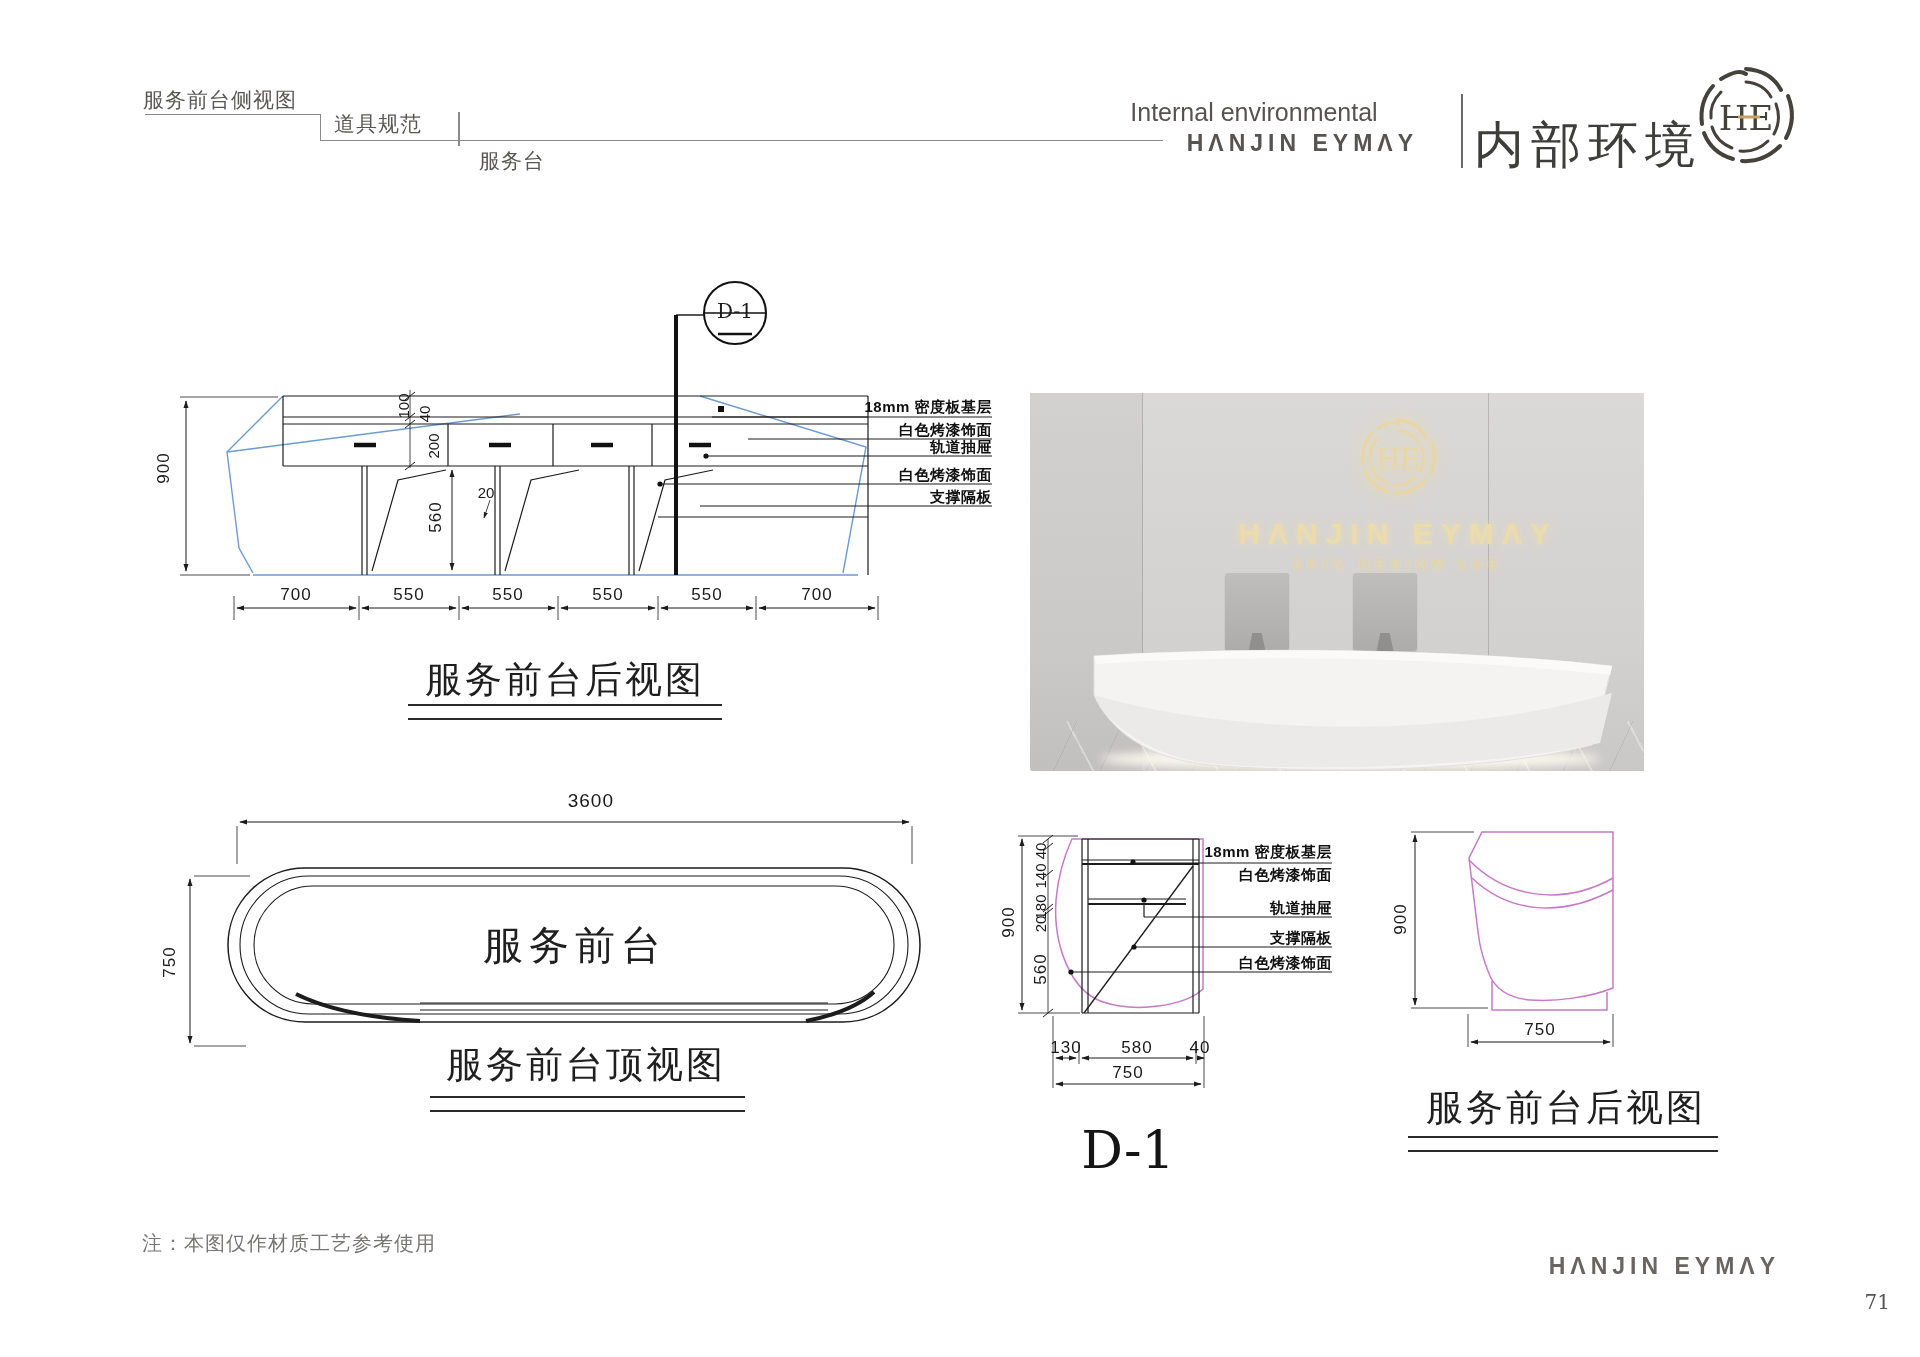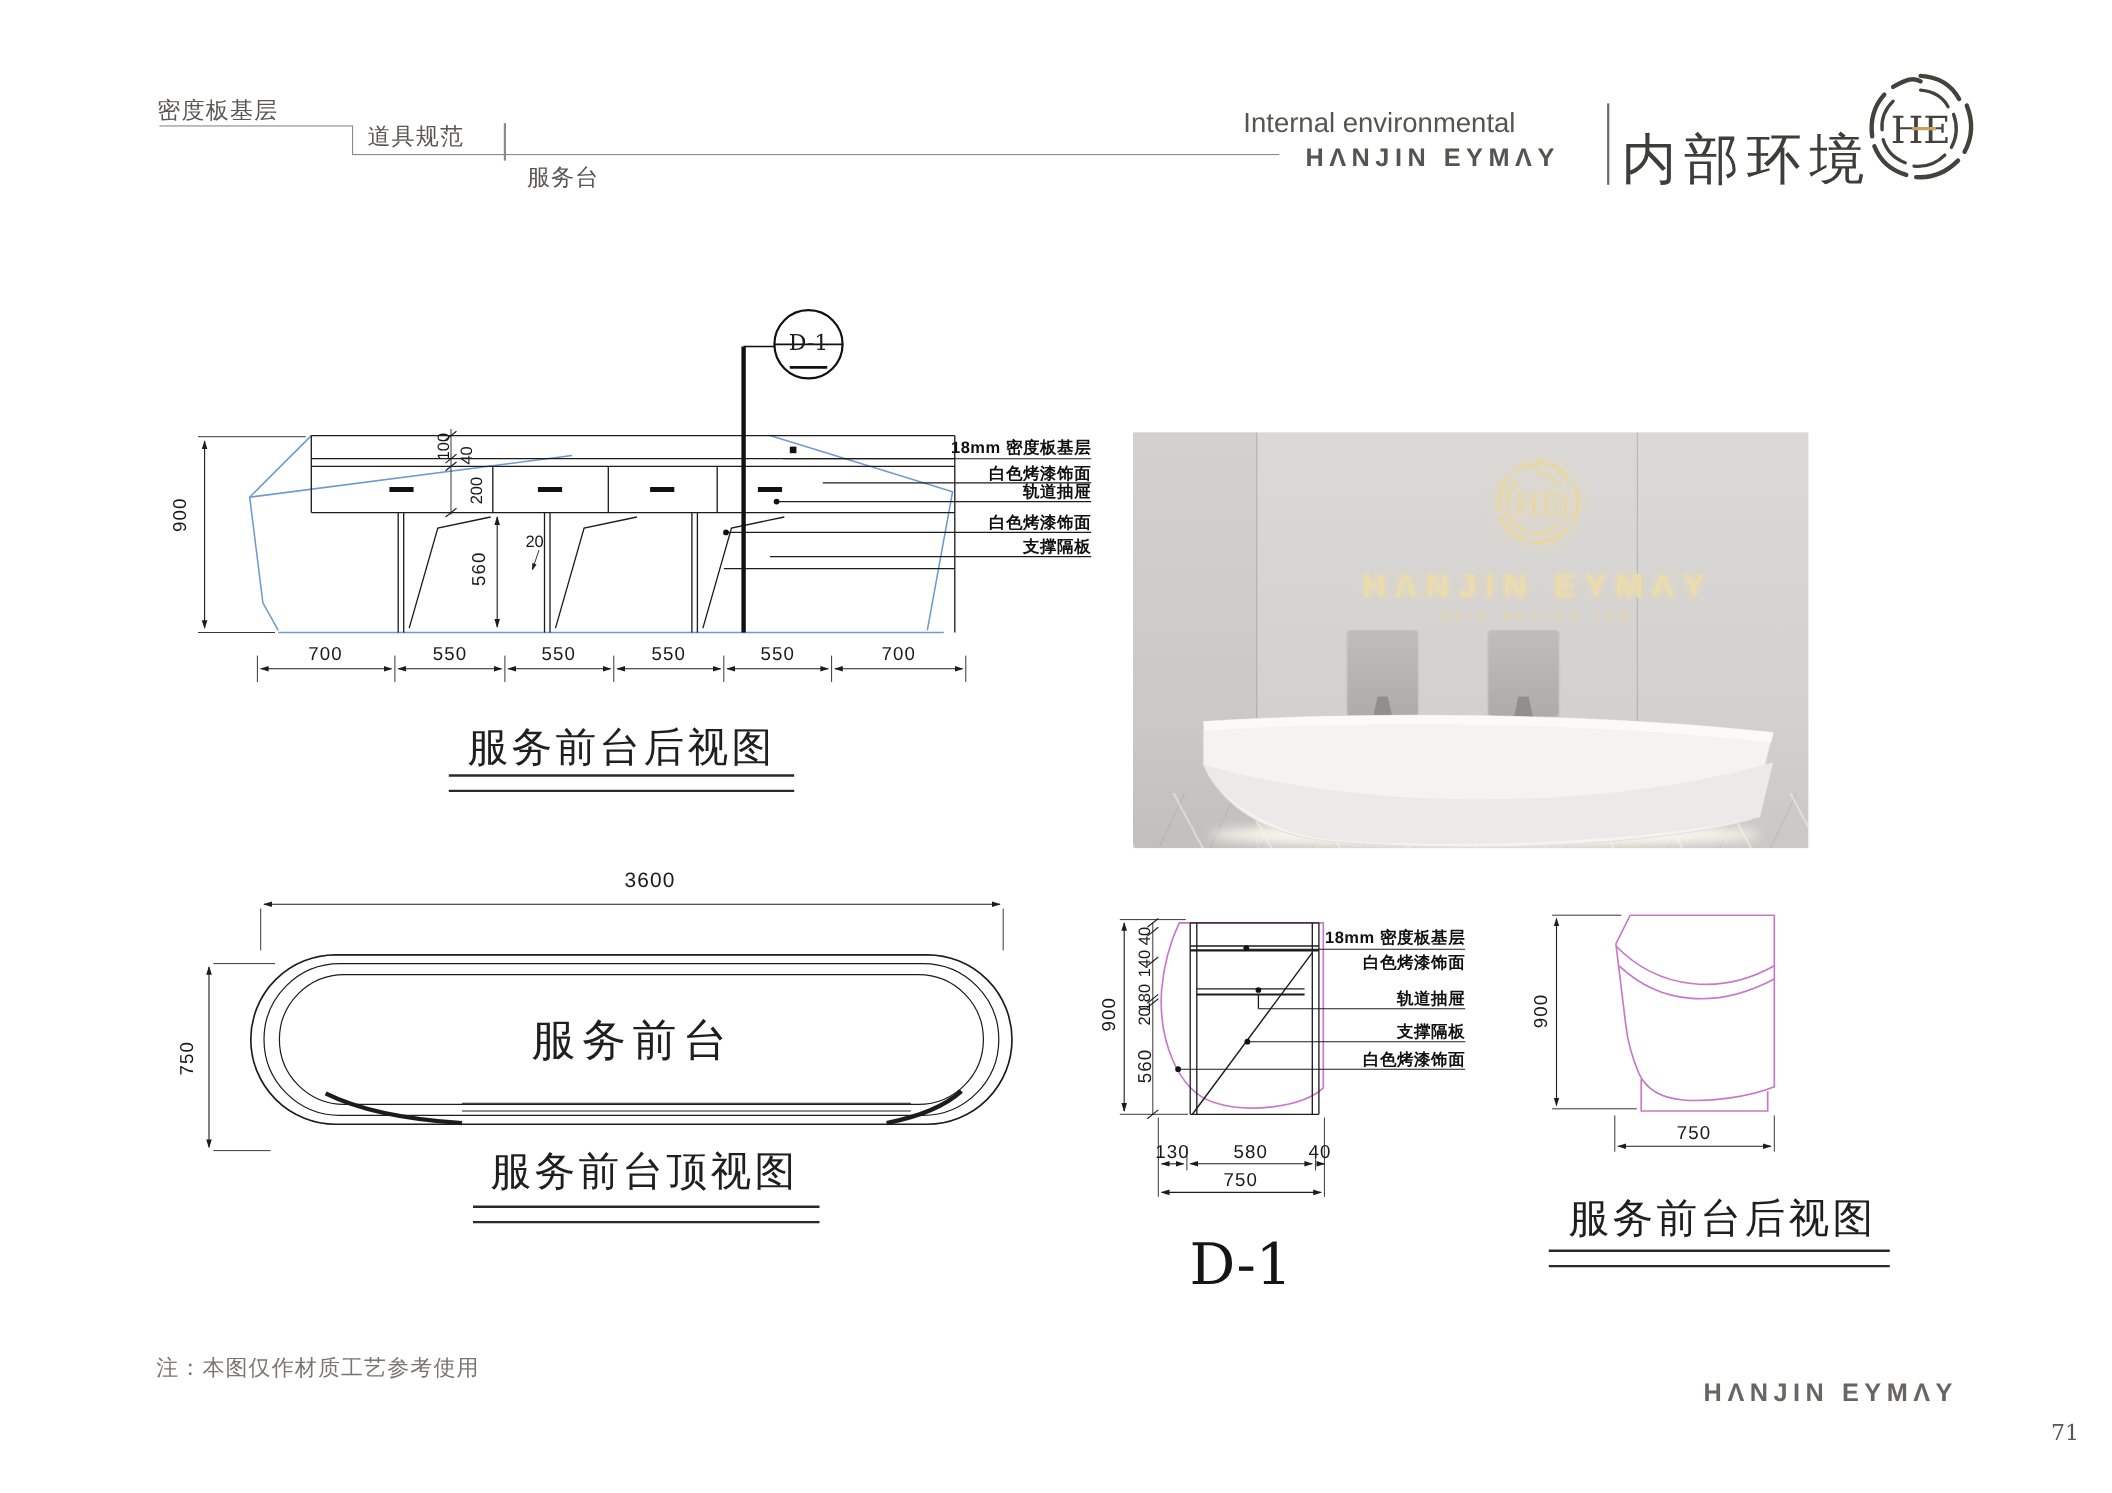--- a/index.html
+++ b/index.html
@@ -14,21 +14,21 @@
   .crumb{font-size:21px;color:#5a5856;letter-spacing:1px;white-space:nowrap;}
   .hline{background:#8a8a8a;}
   svg{display:block;}
   text{font-family:"DejaVu Serif","Liberation Serif",serif;}
 </style>
 </head>
 <body>
 
 <div id="page">
 
-  <div class="abs crumb" style="left:143px;top:86px;">密度板基层</div>
+  <div class="abs crumb" style="left:143px;top:86px;">服务前台侧视图</div>
   <div class="abs hline" style="left:145px;top:114px;width:175px;height:1px;"></div>
   <div class="abs hline" style="left:320px;top:114px;width:1px;height:27px;"></div>
   <div class="abs crumb" style="left:334px;top:110px;">道具规范</div>
   <div class="abs hline" style="left:458px;top:112px;width:2px;height:34px;"></div>
   <div class="abs hline" style="left:320px;top:140px;width:843px;height:1px;"></div>
   <div class="abs crumb" style="left:479px;top:147px;">服务台</div>
 
   <div class="abs" style="left:1090px;top:98px;width:328px;text-align:center;font-size:25px;color:#565350;">Internal environmental</div>
   <div class="abs" style="left:1088px;top:130px;width:330px;text-align:right;font-size:23px;letter-spacing:5px;color:#565350;font-weight:600;">HΛNJIN EYMΛY</div>
   <div class="abs" style="left:1461px;top:94px;width:2px;height:74px;background:#6b6b6b;"></div>
@@ -308,21 +308,21 @@
               <path d="M88,44 C92,55 91,65 86,74"></path>
             <path d="M80,81 C72,89 62,92 52,91"></path>
               <path d="M44,88 C34,84 27,77 24,67"></path>
             <path d="M23,58 C22,48 26,39 33,32"></path>
           </g>
         </g>
         <text x="58" y="70" text-anchor="middle" font-size="34" fill="#e8d7a5">HE</text>
       </svg>
     </div>
     <div class="abs" style="left:168px;top:124px;width:400px;text-align:center;font-size:30px;letter-spacing:8px;color:#ecdcab;font-weight:600;text-shadow:0 0 9px rgba(240,222,172,0.9);white-space:nowrap;">HΛNJIN EYMΛY</div>
-    <div class="abs" style="left:218px;top:163px;width:300px;text-align:center;font-size:10px;letter-spacing:6px;color:#e4d4a3;text-shadow:0 0 5px rgba(238,220,168,0.85);white-space:nowrap;">SKIN DESIGN LAB</div>
+    <div class="abs" style="left:218px;top:163px;width:300px;text-align:center;font-size:14px;letter-spacing:6px;color:#e4d4a3;text-shadow:0 0 5px rgba(238,220,168,0.85);white-space:nowrap;">SKIN DESIGN LAB</div>
 
     <div class="abs" style="left:195px;top:180px;width:64px;height:112px;">
       <div class="abs" style="left:0;top:0;width:64px;height:78px;background:linear-gradient(#c0bebc,#aeacaa);border-radius:3px;box-shadow:0 1px 2px rgba(0,0,0,0.12);"></div>
       <div class="abs" style="left:19px;top:60px;width:26px;height:40px;background:#918f8d;clip-path:polygon(32% 0,68% 0,100% 100%,0 100%);"></div>
       <div class="abs" style="left:29px;top:84px;width:7px;height:7px;border-radius:50%;background:#77756f;"></div>
     </div>
     <div class="abs" style="left:323px;top:180px;width:64px;height:112px;">
       <div class="abs" style="left:0;top:0;width:64px;height:78px;background:linear-gradient(#c0bebc,#aeacaa);border-radius:3px;box-shadow:0 1px 2px rgba(0,0,0,0.12);"></div>
       <div class="abs" style="left:19px;top:60px;width:26px;height:40px;background:#918f8d;clip-path:polygon(32% 0,68% 0,100% 100%,0 100%);"></div>
       <div class="abs" style="left:29px;top:84px;width:7px;height:7px;border-radius:50%;background:#77756f;"></div>

